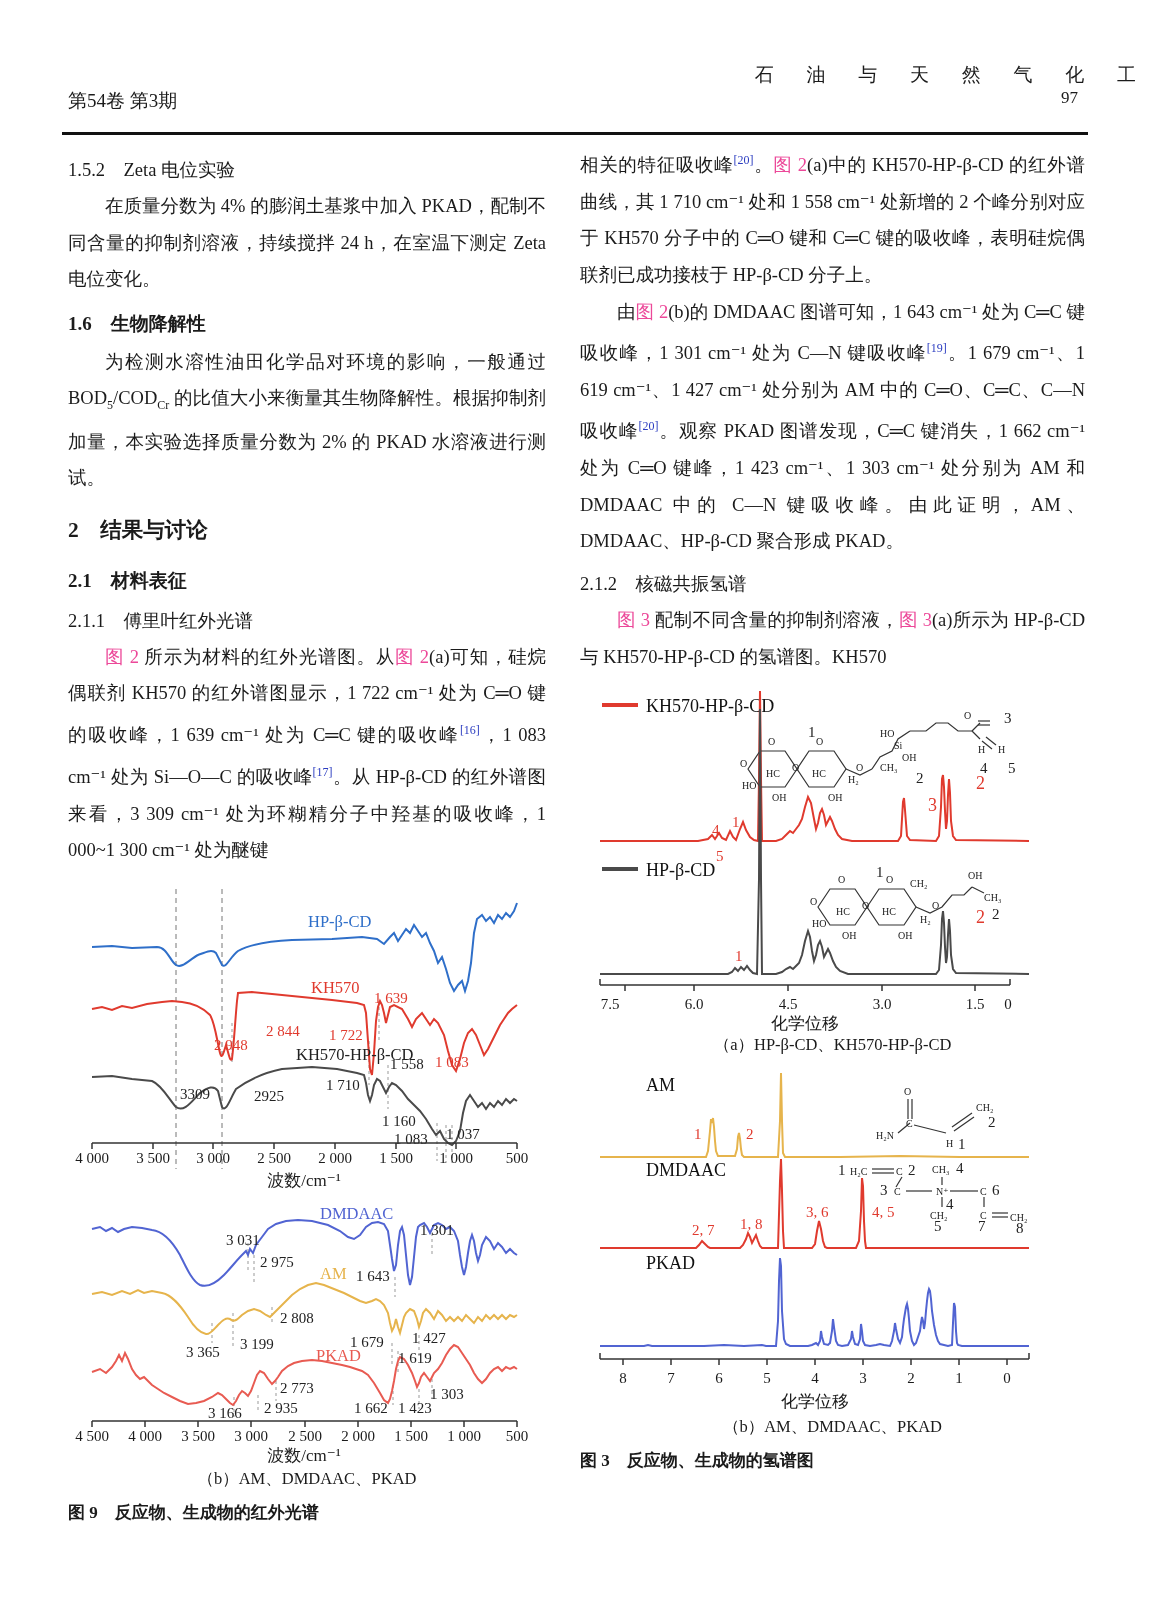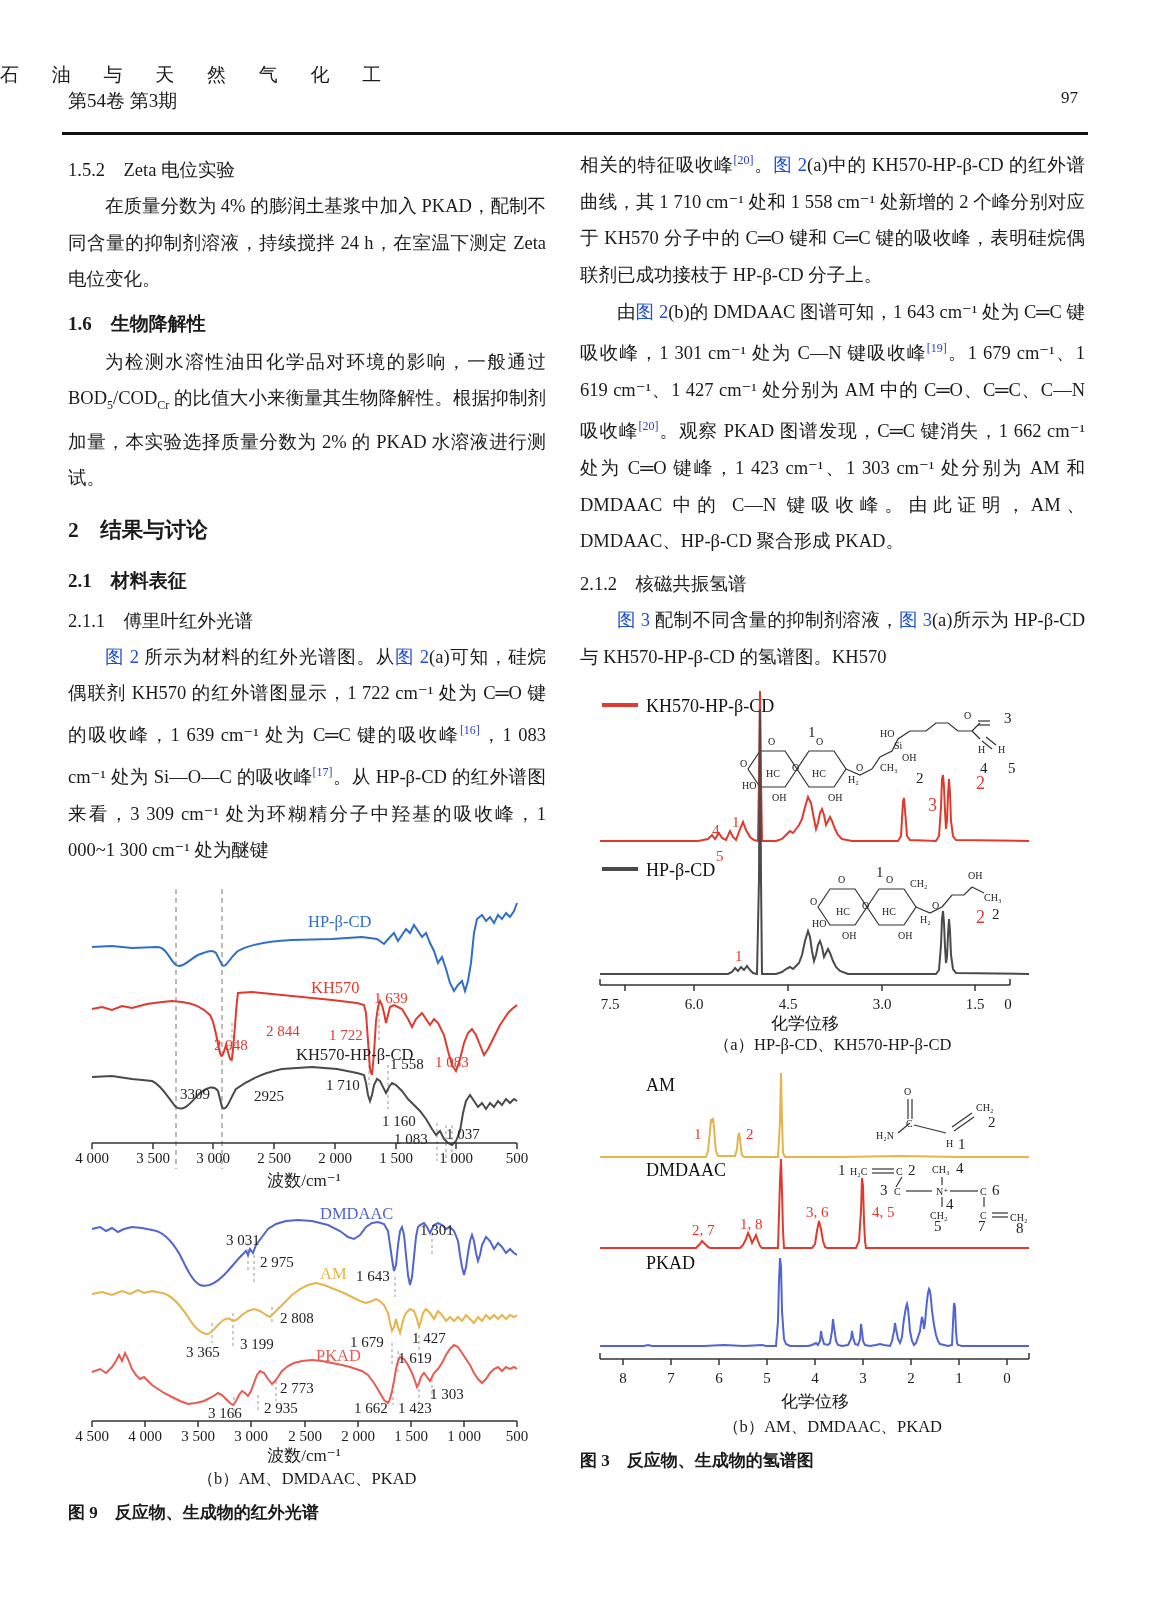--- a/index.html
+++ b/index.html
@@ -1,33 +1,33 @@
 <!DOCTYPE html>
 <html><head>
 <meta charset="utf-8">
 <style>
   html,body{margin:0;padding:0;background:#ffffff;}
   .page{position:relative;width:1150px;height:1600px;background:#fff;overflow:hidden;
         font-family:"Liberation Serif","DejaVu Serif",serif;color:#1b1b1b;}
   
   .hdr-issue{position:absolute;left:68px;top:88px;font-size:19px;}
-  .hdr-center{position:absolute;left:0;width:1150px;top:62px;text-align:left;}
+  .hdr-center{position:absolute;left:0;width:1150px;top:62px;text-align:right;}
   .hdr-cn{font-size:19px;letter-spacing:14px;}
   .hdr-en{font-size:17px;margin-top:6px;letter-spacing:1px;}
   .hdr-page{position:absolute;right:72px;top:88px;font-size:17px;}
   .hdr-rule{position:absolute;left:62px;top:132px;width:1026px;height:3px;background:#111;}
   
   .col{position:absolute;}
   .col.left{left:68px;top:146px;width:478px;}
   .col.right{left:580px;top:142px;width:505px;}
   p.body{font-size:18.5px;line-height:36.6px;text-align:justify;margin:0;text-indent:2em;}
   .h3{font-size:18.5px;font-weight:normal;margin:8px 0 2px 0;line-height:32px;}
   .h1x{font-size:21.5px;font-weight:bold;margin:16px 0 18px 0;line-height:34px;}
   .h2x{font-size:19px;font-weight:bold;margin:10px 0 4px 0;line-height:32px;}
-  .link{color:#1d4ed8;margin-top:8px;}
+  .link{color:#ec4899;margin-top:8px;}
   .supr{vertical-align:super;font-size:12px;color:#2b3cc0;}
   .subr{vertical-align:sub;font-size:12px;}
   .fig{margin:4px 0 0 0;}
   .fig svg{display:block;}
   .figcap{font-size:16.5px;text-align:center;margin:2px 0 2px 0;line-height:24px;}
   .figtitle{font-size:17px;font-weight:bold;text-align:left;margin:10px 0 0 0;line-height:24px;}
   
   .wm{position:absolute;left:36px;top:1540px;color:#969696;}
   .wm-cn{font-size:22px;display:inline-block;letter-spacing:2px;}
   .wm-url{font-size:20px;display:inline-block;margin-left:42px;

